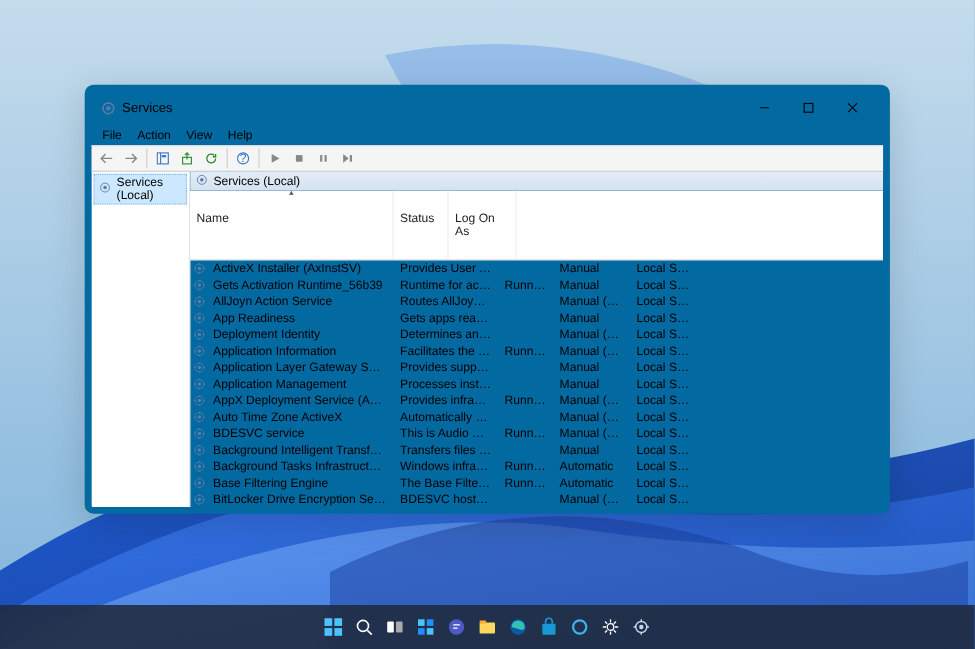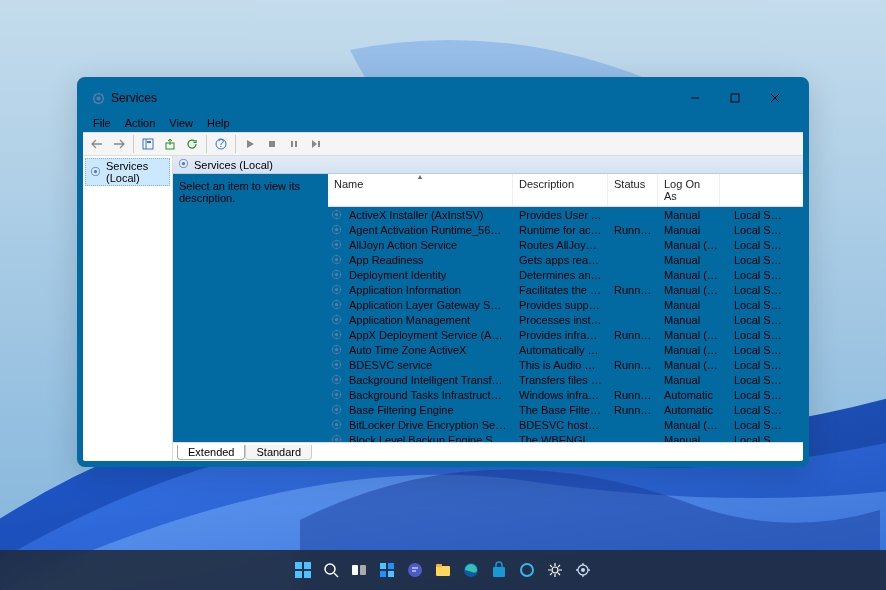--- a/index.html
+++ b/index.html
@@ -19,21 +19,21 @@
 .tsep{width:1px;height:18px;background:#ccc;margin:0 2px}
 .body{flex:1;display:flex;overflow:hidden}
 .sidebar{width:90px;border-right:1px solid #ddd;padding:2px;background:#fff}
 .sidebar-item{display:flex;align-items:center;gap:4px;padding:1px 3px;background:#cce8ff;border:1px dotted #7eb4ea}
 .main{flex:1;display:flex;flex-direction:column;overflow:hidden}
 .main-header{height:18px;background:linear-gradient(180deg,#e4ecf7,#d5e2f2);border-bottom:1px solid #bcd;display:flex;align-items:center;padding:0 4px;gap:4px;font-size:11px}
 .main-body{flex:1;display:flex;overflow:hidden}
 .desc-pane{width:155px;padding:6px;font-size:11px}
 .list-pane{flex:1;overflow:auto;position:relative}
 .list-header{display:flex;background:#fff;border-bottom:1px solid #ddd;position:sticky;top:0}
-.list-header .col{padding:4px 6px;border-right:1px solid #eee;font-size:11px;color:#222;position:relative}
+.list-header .col{padding:19px 6px;border-right:1px solid #eee;font-size:11px;color:#222;position:relative}
 .col-name{width:185px}
 .col-desc{width:95px}
 .col-status{width:50px}
 .col-startup{width:70px}
 .col-logon{width:62px}
 .row{display:flex;align-items:center;height:15px}
 .row .col{padding:0 6px;white-space:nowrap;overflow:hidden;text-overflow:ellipsis;font-size:11px}
 .row-icon{width:13px;height:13px;margin-left:2px;display:inline-flex;flex:0 0 13px}
 .tabs{height:19px;border-top:1px solid #ddd;display:flex;align-items:flex-end;padding:0 4px;gap:0;background:#fff;font-size:11px}
 .tab{padding:1px 10px;border:1px solid #ccc;border-top:none;border-radius:0 0 4px 4px;background:#f5f5f5;position:relative;top:-1px}
@@ -187,27 +187,23 @@
 
     <div class="main">
       <div class="main-header">
         <span class="gear-icon"><svg viewBox="0 0 16 16">
               <circle cx="8" cy="8" r="5" fill="none" stroke="#5a7ca8"></circle>
               <circle cx="8" cy="8" r="2" fill="#5a7ca8"></circle>
             </svg></span>
         <span>Services (Local)</span>
       </div>
       <div class="main-body">
-        <div class="desc-pane">
-          <span>Select an item to view its description.</span>
-        </div>
         <div class="list-pane">
           <div class="list-header">
             <div class="col col-name"><span>Name</span><span class="sort-arrow">▲</span></div>
-            <div class="col col-desc">Description</div>
             <div class="col col-status">Status</div>
             <div class="col col-logon">Log On As</div>
           </div>
           <div id="rows">
               <div class="row">
                 <span class="row-icon gear-icon">
                   <svg viewBox="0 0 16 16">
                     <circle cx="8" cy="8" r="5" fill="none" stroke="#5a7ca8"></circle>
                     <circle cx="8" cy="8" r="2" fill="#5a7ca8"></circle>
                     <path d="M8 2v2M8 12v2M2 8h2M12 8h2" stroke="#5a7ca8"></path>
@@ -220,21 +216,21 @@
                 <span class="col col-logon">Local Syste...</span>
               </div>
               <div class="row">
                 <span class="row-icon gear-icon">
                   <svg viewBox="0 0 16 16">
                     <circle cx="8" cy="8" r="5" fill="none" stroke="#5a7ca8"></circle>
                     <circle cx="8" cy="8" r="2" fill="#5a7ca8"></circle>
                     <path d="M8 2v2M8 12v2M2 8h2M12 8h2" stroke="#5a7ca8"></path>
                   </svg>
                 </span>
-                <span class="col" style="width:170px">Agent Activation Runtime_56b39</span>
+                <span class="col" style="width:170px">Gets Activation Runtime_56b39</span>
                 <span class="col col-desc">Runtime for activa...</span>
                 <span class="col col-status">Running</span>
                 <span class="col col-startup">Manual</span>
                 <span class="col col-logon">Local Syste...</span>
               </div>
               <div class="row">
                 <span class="row-icon gear-icon">
                   <svg viewBox="0 0 16 16">
                     <circle cx="8" cy="8" r="5" fill="none" stroke="#5a7ca8"></circle>
                     <circle cx="8" cy="8" r="2" fill="#5a7ca8"></circle>
@@ -438,24 +434,20 @@
                   </svg>
                 </span>
                 <span class="col" style="width:170px">Bluetooth Audio Gateway Service</span>
                 <span class="col col-desc">Service supportin...</span>
                 <span class="col col-status">Running</span>
                 <span class="col col-startup">Manual (Trig...</span>
                 <span class="col col-logon">Local Service</span>
               </div>
             </div>
         </div>
-      </div>
-      <div class="tabs">
-        <div class="tab active">Extended</div>
-        <div class="tab">Standard</div>
       </div>
     </div>
   </div>
 </div>
 
 <div class="taskbar">
   <div class="task-icon">
       <svg width="18" height="18">
         <rect x="1" y="1" width="7" height="7" fill="#4cc2ff"></rect>
         <rect x="10" y="1" width="7" height="7" fill="#4cc2ff"></rect>

